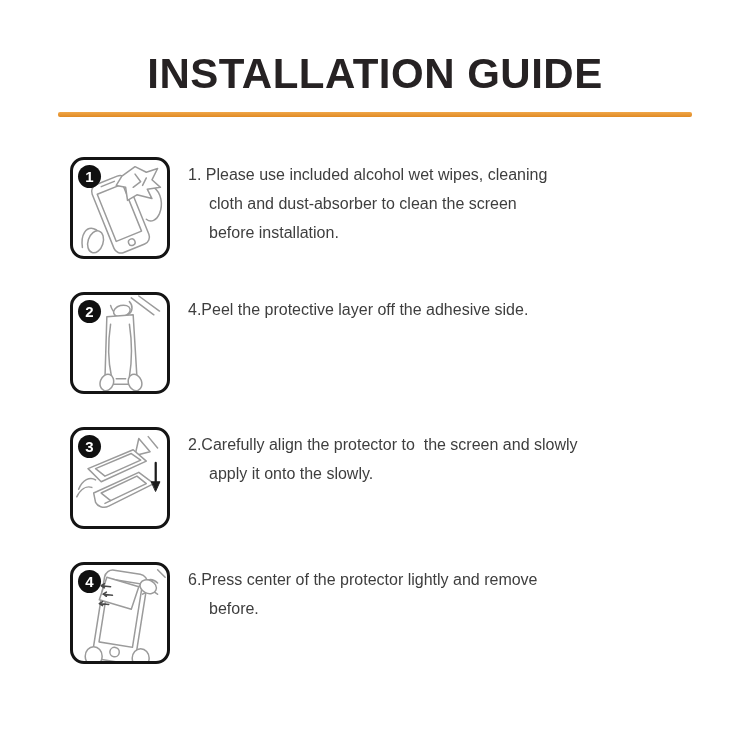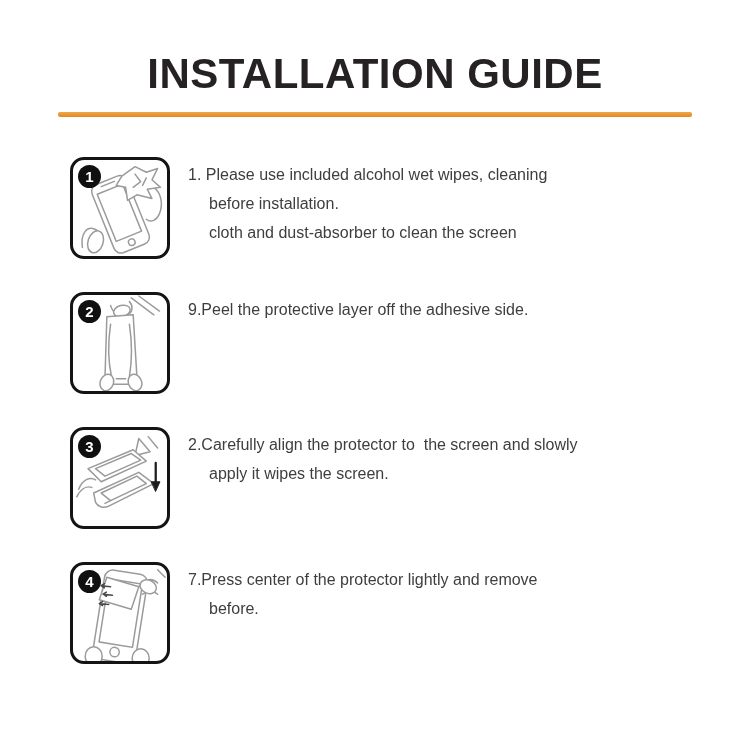--- a/index.html
+++ b/index.html
@@ -67,22 +67,22 @@
 
           <path d="M86,28 C94,34 96,46 92,56 C89,63 83,66 78,62" fill="#ffffff"></path>
 
           <path d="M52,16 L66,6 L78,12 L90,8 L84,20 L93,28 L79,30 L84,40 L68,36 L58,42 L56,28 L46,26 Z" fill="#ffffff"></path>
           <path d="M66,14 L72,22 L64,28"></path>
           <path d="M78,18 L74,26"></path>
         </svg>
       </div>
       <div class="step-text">
         <div class="line">1. Please use included alcohol wet wipes, cleaning</div>
+        <div class="line cont">cloth and dust-absorber to clean the screen</div>
         <div class="line cont">before installation.</div>
-        <div class="line cont">cloth and dust-absorber to clean the screen</div>
       </div>
     </div>
 
     <div class="step">
       <div class="icon-box">
         <span class="badge">2</span>
         <svg viewBox="0 0 100 100" fill="none" stroke="#9b9b9b" stroke-width="1.6" stroke-linejoin="round" stroke-linecap="round">
 
           <path d="M62,2 L86,20 M70,0 L92,16"></path>
 
@@ -92,21 +92,21 @@
           <path d="M36,22 L64,20 L68,86 L62,94 L40,94 L34,88 Z" fill="#ffffff"></path>
           <path d="M40,30 C37,50 37,68 41,86"></path>
           <path d="M60,30 C63,50 63,68 60,86"></path>
           <path d="M46,88 L56,88"></path>
 
           <ellipse cx="36" cy="92" rx="7" ry="9" transform="rotate(20 36 92)" fill="#ffffff"></ellipse>
           <ellipse cx="66" cy="92" rx="7" ry="9" transform="rotate(-20 66 92)" fill="#ffffff"></ellipse>
         </svg>
       </div>
       <div class="step-text">
-        <div class="line">9.Peel the protective layer off the adhesive side.</div>
+        <div class="line">4.Peel the protective layer off the adhesive side.</div>
       </div>
     </div>
 
     <div class="step">
       <div class="icon-box">
         <span class="badge">3</span>
         <svg viewBox="0 0 100 100" fill="none" stroke="#9b9b9b" stroke-width="1.6" stroke-linejoin="round" stroke-linecap="round">
 
           <path d="M6,62 C10,52 18,48 24,52 M4,70 C8,62 14,58 20,60"></path>
 
@@ -121,21 +121,21 @@
           <line x1="34" y1="77" x2="40" y2="74"></line>
 
           <g stroke="#1c1c1c" fill="#1c1c1c" stroke-width="2.4">
             <line x1="88" y1="34" x2="88" y2="56"></line>
             <polygon points="83.5,54 92.5,54 88,64" stroke-width="1"></polygon>
           </g>
         </svg>
       </div>
       <div class="step-text">
         <div class="line">2.Carefully align the protector to  the screen and slowly</div>
-        <div class="line cont">apply it wipes the screen.</div>
+        <div class="line cont">apply it onto the slowly.</div>
       </div>
     </div>
 
     <div class="step">
       <div class="icon-box">
         <span class="badge">4</span>
         <svg viewBox="0 0 100 100" fill="none" stroke="#9b9b9b" stroke-width="1.6" stroke-linejoin="round" stroke-linecap="round">
 
           <g transform="rotate(9 50 55)">
             <rect x="27" y="6" width="46" height="96" rx="9" fill="#ffffff"></rect>
@@ -152,19 +152,19 @@
           <ellipse cx="80" cy="22" rx="9" ry="7" transform="rotate(25 80 22)" fill="#ffffff"></ellipse>
 
           <g stroke="#4a4a4a" stroke-width="1.6">
             <path d="M40,22 L30,21 M30,21 l3.5,-2.2 M30,21 l3.5,2.2"></path>
             <path d="M42,31 L32,30 M32,30 l3.5,-2.2 M32,30 l3.5,2.2"></path>
             <path d="M38,41 L28,40 M28,40 l3.5,-2.2 M28,40 l3.5,2.2"></path>
           </g>
         </svg>
       </div>
       <div class="step-text">
-        <div class="line">7.Press center of the protector lightly and remove</div>
+        <div class="line">6.Press center of the protector lightly and remove</div>
         <div class="line cont">before.</div>
       </div>
     </div>
 
   </div>
 </div>
 
 </body></html>

